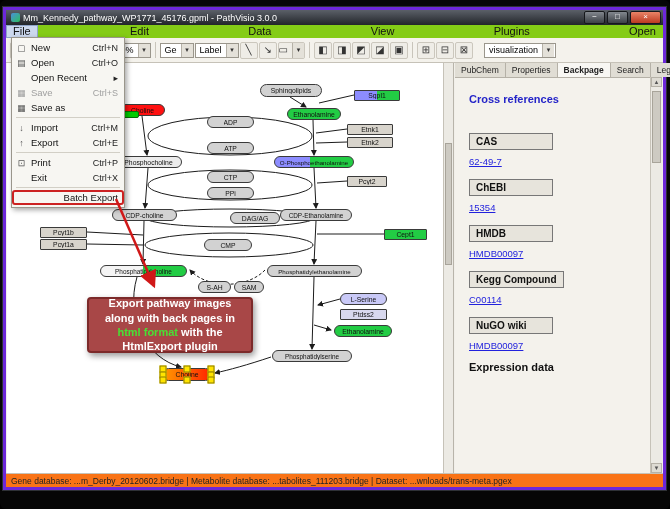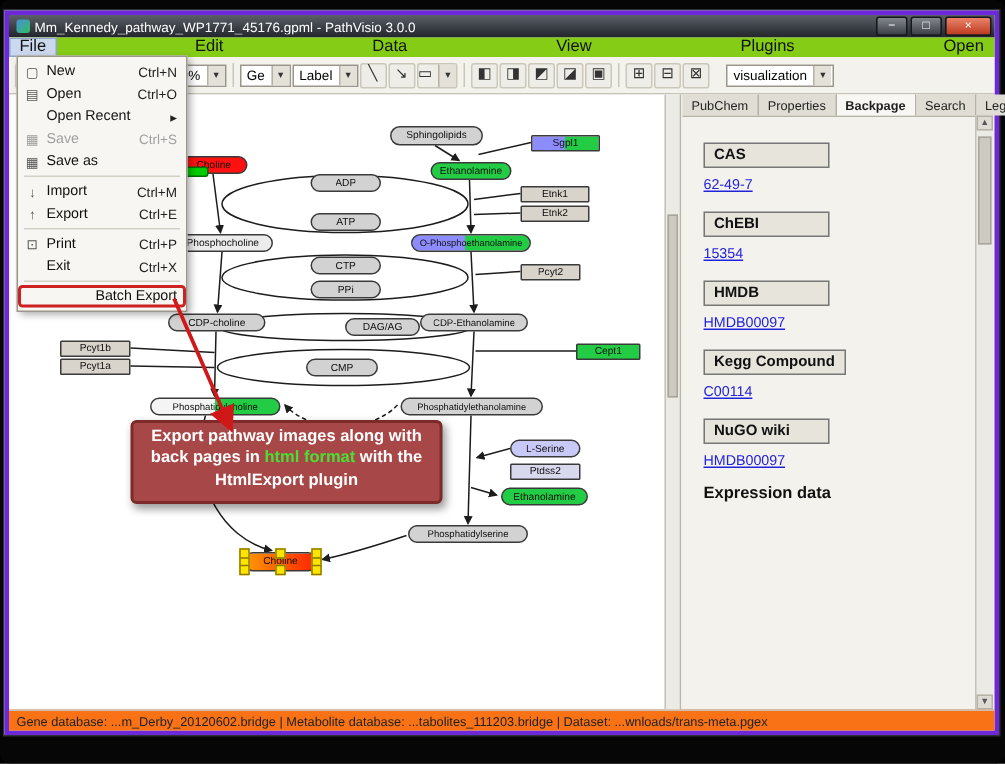--- a/index.html
+++ b/index.html
@@ -51,23 +51,23 @@
   .node{position:absolute;z-index:2;border:1px solid #3a3a3a;display:flex;align-items:center;justify-content:center;
         color:#101010;box-sizing:border-box;overflow:visible;white-space:nowrap;}
   .node span{overflow:hidden;}
   .node.stadium{border-radius:7px;}
   .node.rect{border-radius:1px;}
   .handle{position:absolute;width:5px;height:5px;background:#ffe400;border:1px solid #8a7a00;
           transform:translate(-50%,-50%);z-index:3;}
   .badge{position:absolute;left:1px;bottom:-3px;width:15px;height:5px;background:#00cc00;
          border:1px solid #056d05;border-radius:2px;}
 
-  .annotation{position:absolute;left:80px;top:217px;width:208px;height:56px;background:#a84747;
+  .annotation{position:absolute;left:80px;top:234px;width:166px;height:56px;background:#a84747;
               border:2px solid #7c2a2a;border-radius:4px;box-shadow:2px 3px 6px rgba(0,0,0,.4);
-              color:#fff;font-weight:bold;font-size:11px;line-height:1.3;display:flex;
+              color:#fff;font-weight:bold;font-size:11px;line-height:1.3;display:flex;align-items:center;
               justify-content:center;text-align:center;padding:2px 8px;box-sizing:border-box;z-index:6;}
   .annotation .hl{color:#49e035;}
 
   .cv-scroll{position:absolute;right:0;top:0;width:9px;bottom:0;background:#eceae4;border-left:1px solid #c6c2b8;z-index:7;}
   .cv-scroll .thumb{position:absolute;top:80px;height:120px;left:1px;right:1px;background:#cdcac2;border:1px solid #a8a49a;}
 
   
   .sidepanel{position:absolute;left:449px;right:1px;top:0;bottom:0;background:#f4f2ec;box-sizing:border-box;}
   .tabs{display:flex;height:14px;background:#e9e6de;border-bottom:1px solid #b5b1a7;font-size:8.5px;}
   .tab{padding:1px 6px;border-right:1px solid #b5b1a7;color:#222;line-height:12px;background:#e0ddd4;}
@@ -343,20 +343,21 @@
 
       <div class="sidepanel">
         <div class="tabs" id="tabs">
             <div class="tab">PubChem</div>
             <div class="tab">Properties</div>
             <div class="tab active">Backpage</div>
             <div class="tab">Search</div>
             <div class="tab">Legend</div>
           </div>
         <div class="bp">
+          <div class="bp-heading">Cross references</div>
           <div id="bp-sections">
               <div class="bp-section"><div class="bp-header">CAS</div><a class="bp-value link" href="#">62-49-7</a></div>
               <div class="bp-section"><div class="bp-header">ChEBI</div><a class="bp-value link" href="#">15354</a></div>
               <div class="bp-section"><div class="bp-header">HMDB</div><a class="bp-value link" href="#">HMDB00097</a></div>
               <div class="bp-section"><div class="bp-header">Kegg Compound</div><a class="bp-value link" href="#">C00114</a></div>
               <div class="bp-section"><div class="bp-header">NuGO wiki</div><a class="bp-value link" href="#">HMDB00097</a></div>
             </div>
           <div class="bp-footer">Expression data</div>
         </div>
         <div class="pn-scroll">

